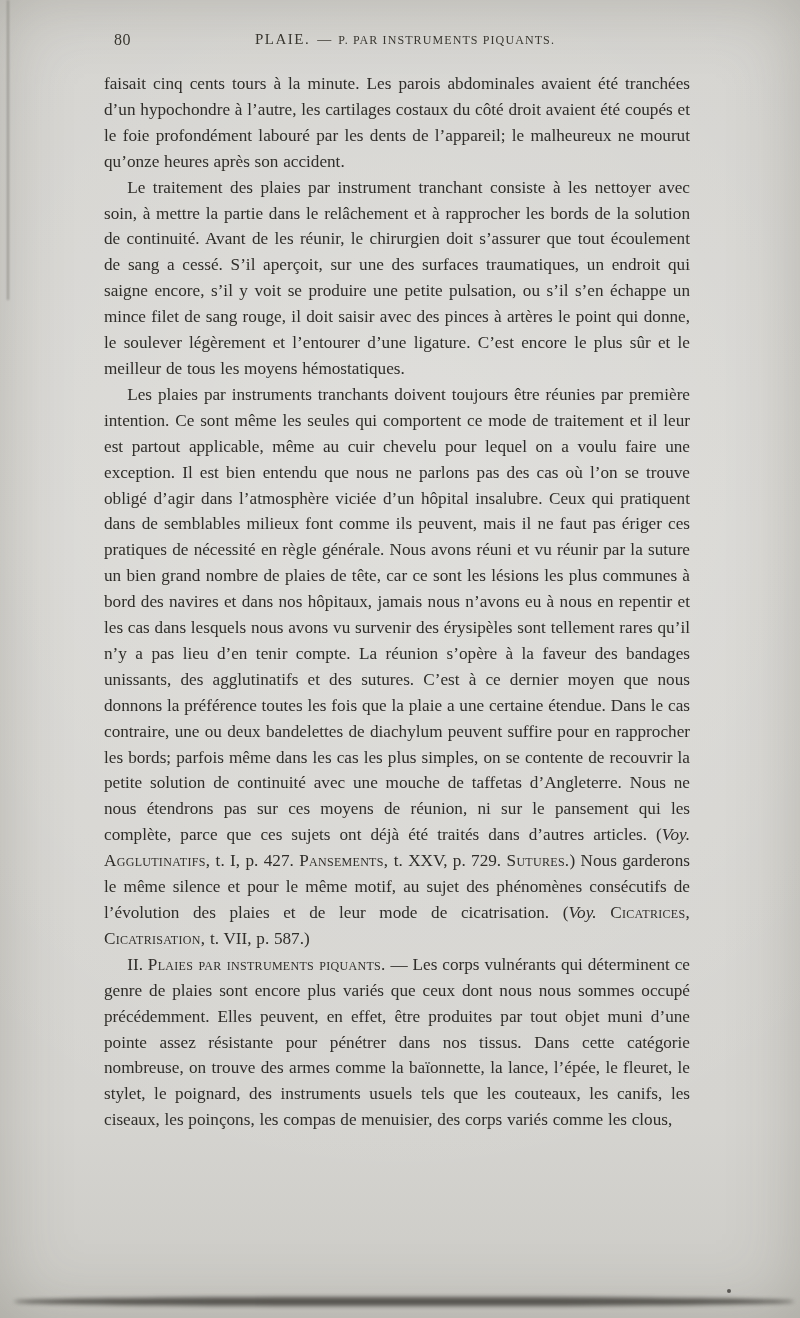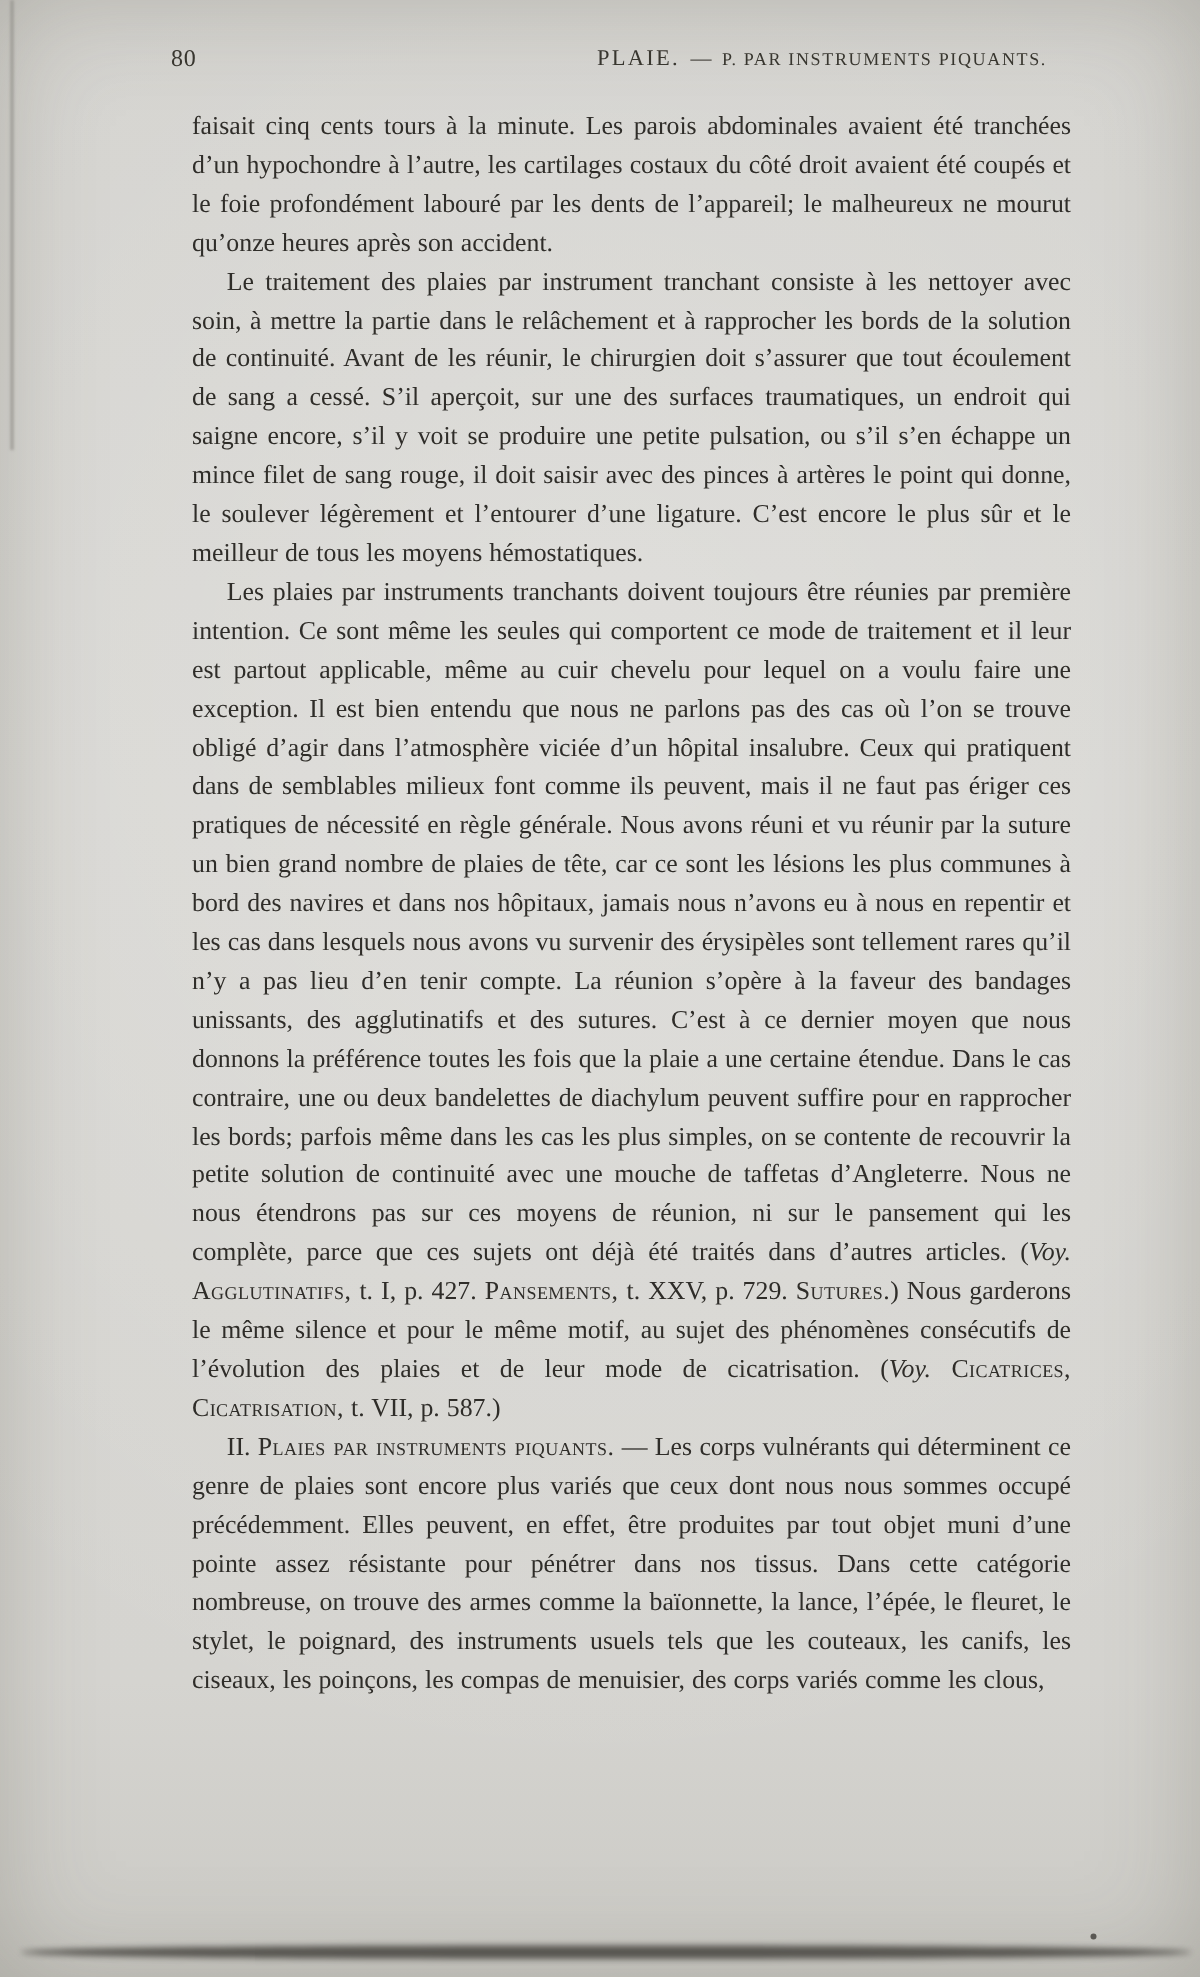--- a/index.html
+++ b/index.html
@@ -55,39 +55,39 @@
     color: #38362f;
   }
   .page-number {
     position: absolute;
     left: 2px; top: 1px;
     font-size: 16px;
     letter-spacing: 0.5px;
   }
   .running-title {
     display: block;
-    text-align: right;
+    text-align: center;
     white-space: nowrap;
   }
   .running-title-main {
     font-size: 15px;
     letter-spacing: 1.5px;
   }
   .running-title-sep {
     font-size: 14px;
     margin: 0 7px;
   }
   .running-title-sub {
     font-size: 12px;
     letter-spacing: 1.1px;
   }
   
   .page-body {
     position: absolute;
-    top: 71px; left: 128px;
+    top: 71px; left: 104px;
     width: 586px;
     font-size: 17.2px;
     line-height: 25.9px;
     text-align: justify;
     hyphens: auto;
     -webkit-hyphens: auto;
     word-spacing: 0.4px;
   }
   .para {
     margin: 0;

